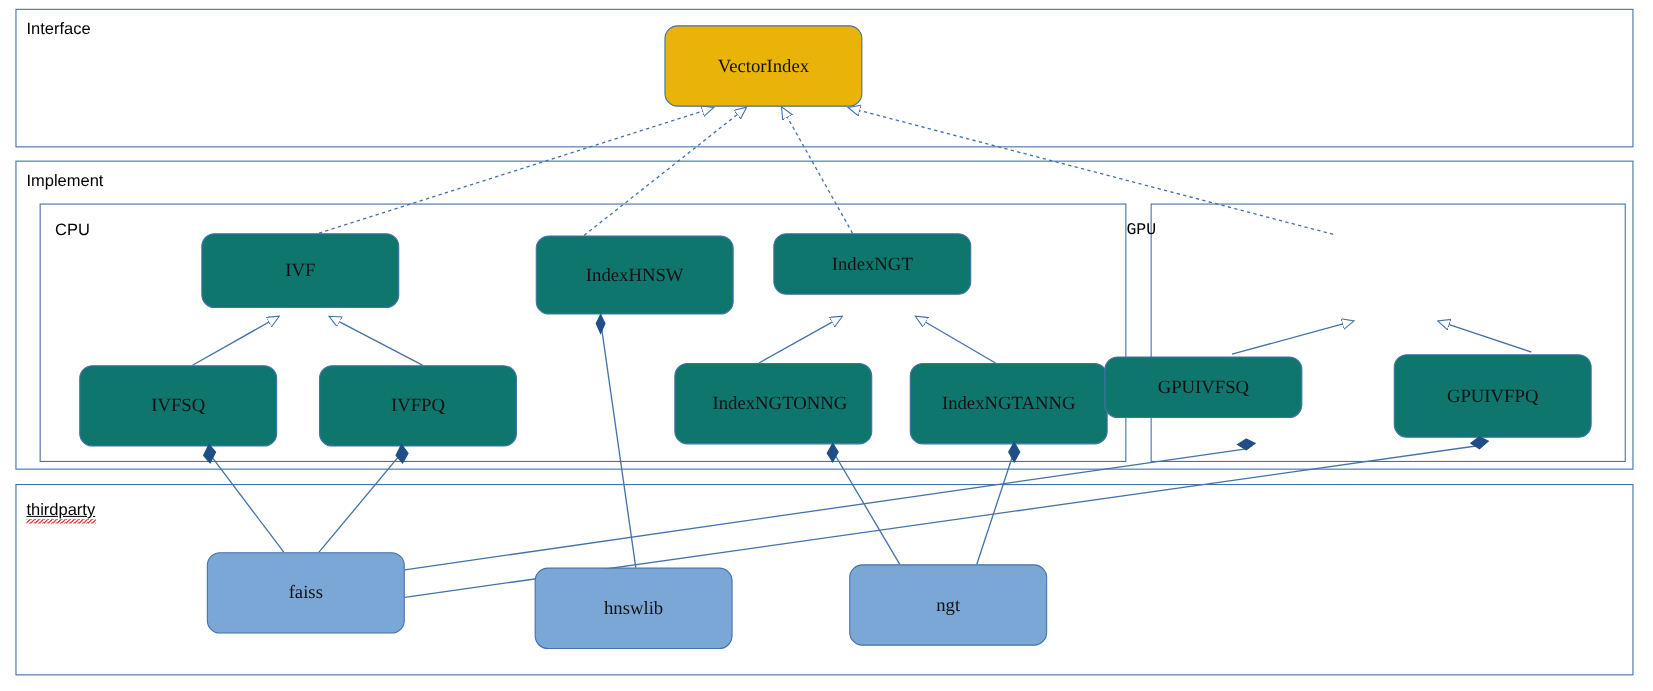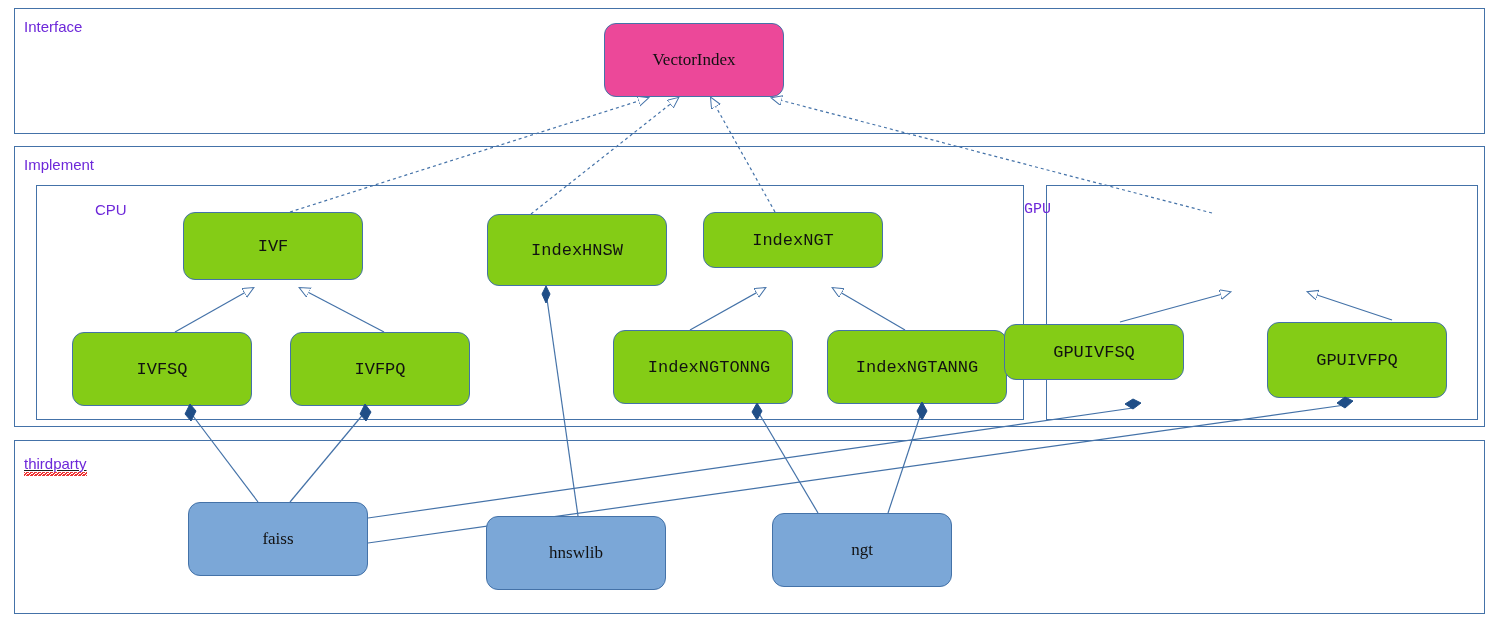--- a/index.html
+++ b/index.html
@@ -22,21 +22,21 @@
     background: transparent;
     box-sizing: border-box;
   }
   .package.inner {
     border: 1px solid #4472a8;
   }
   .pkg-label {
     position: absolute;
     font-family: "Liberation Sans", sans-serif;
     font-size: 15px;
-    color: #6d28d9;
+    color: #000000;
     white-space: nowrap;
     line-height: 1;
   }
   .pkg-label.misspelled {
     text-decoration: underline;
     text-decoration-color: #1a1a1a;
   }
   .squiggle {
     position: absolute;
     height: 4px;
@@ -62,22 +62,22 @@
     display: flex;
     align-items: center;
     justify-content: center;
     font-family: "Liberation Serif", serif;
     font-size: 17px;
     color: #111111;
     text-align: center;
     z-index: 5;
     box-shadow: 0 0 0 0 rgba(0,0,0,0);
   }
-  .node.iface  { background: #ec4899; }
-  .node.impl   { background: #84cc16; font-family: Liberation Mono, monospace; }
+  .node.iface  { background: #eab308; }
+  .node.impl   { background: #0f766e; }
   .node.thirdp { background: #7ba7d7; }
 
   
   #edges {
     position: absolute;
     left: 0; top: 0;
     width: 1503px;
     height: 628px;
     z-index: 2;
     pointer-events: none;
@@ -133,21 +133,21 @@
     </g>
   </svg>
 
   <div class="package" style="left:14px; top:8px; width:1471px; height:126px;"></div>
   <div class="pkg-label" style="left:24px; top:19px;">Interface</div>
 
   <div class="package" style="left:14px; top:146px; width:1471px; height:281px;"></div>
   <div class="pkg-label" style="left:24px; top:157px;">Implement</div>
 
   <div class="package inner" style="left:36px; top:185px; width:988px; height:235px;"></div>
-  <div class="pkg-label" style="left:50px; top:202px;margin-left:45px;">CPU</div>
+  <div class="pkg-label" style="left:50px; top:202px;">CPU</div>
 
   <div class="package inner" style="left:1046px; top:185px; width:432px; height:235px;"></div>
   <div class="pkg-label" style="left:1024px; top:202px;font-family:Liberation Mono, monospace;">GPU</div>
 
   <div class="package" style="left:14px; top:440px; width:1471px; height:174px;"></div>
   <div class="pkg-label misspelled" style="left:24px; top:456px;">
     <span>thirdparty</span>
     <span class="squiggle"></span>
   </div>
 

